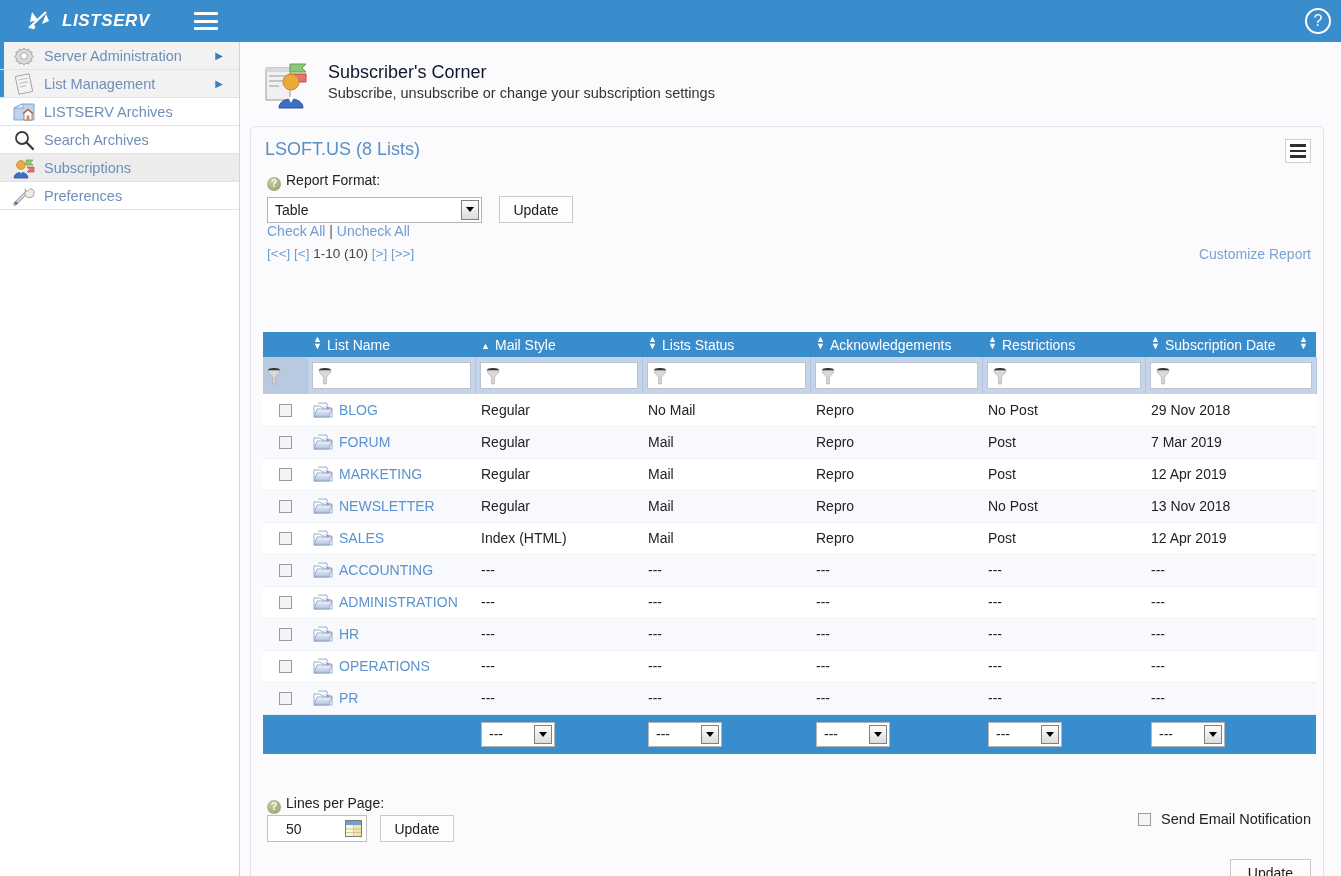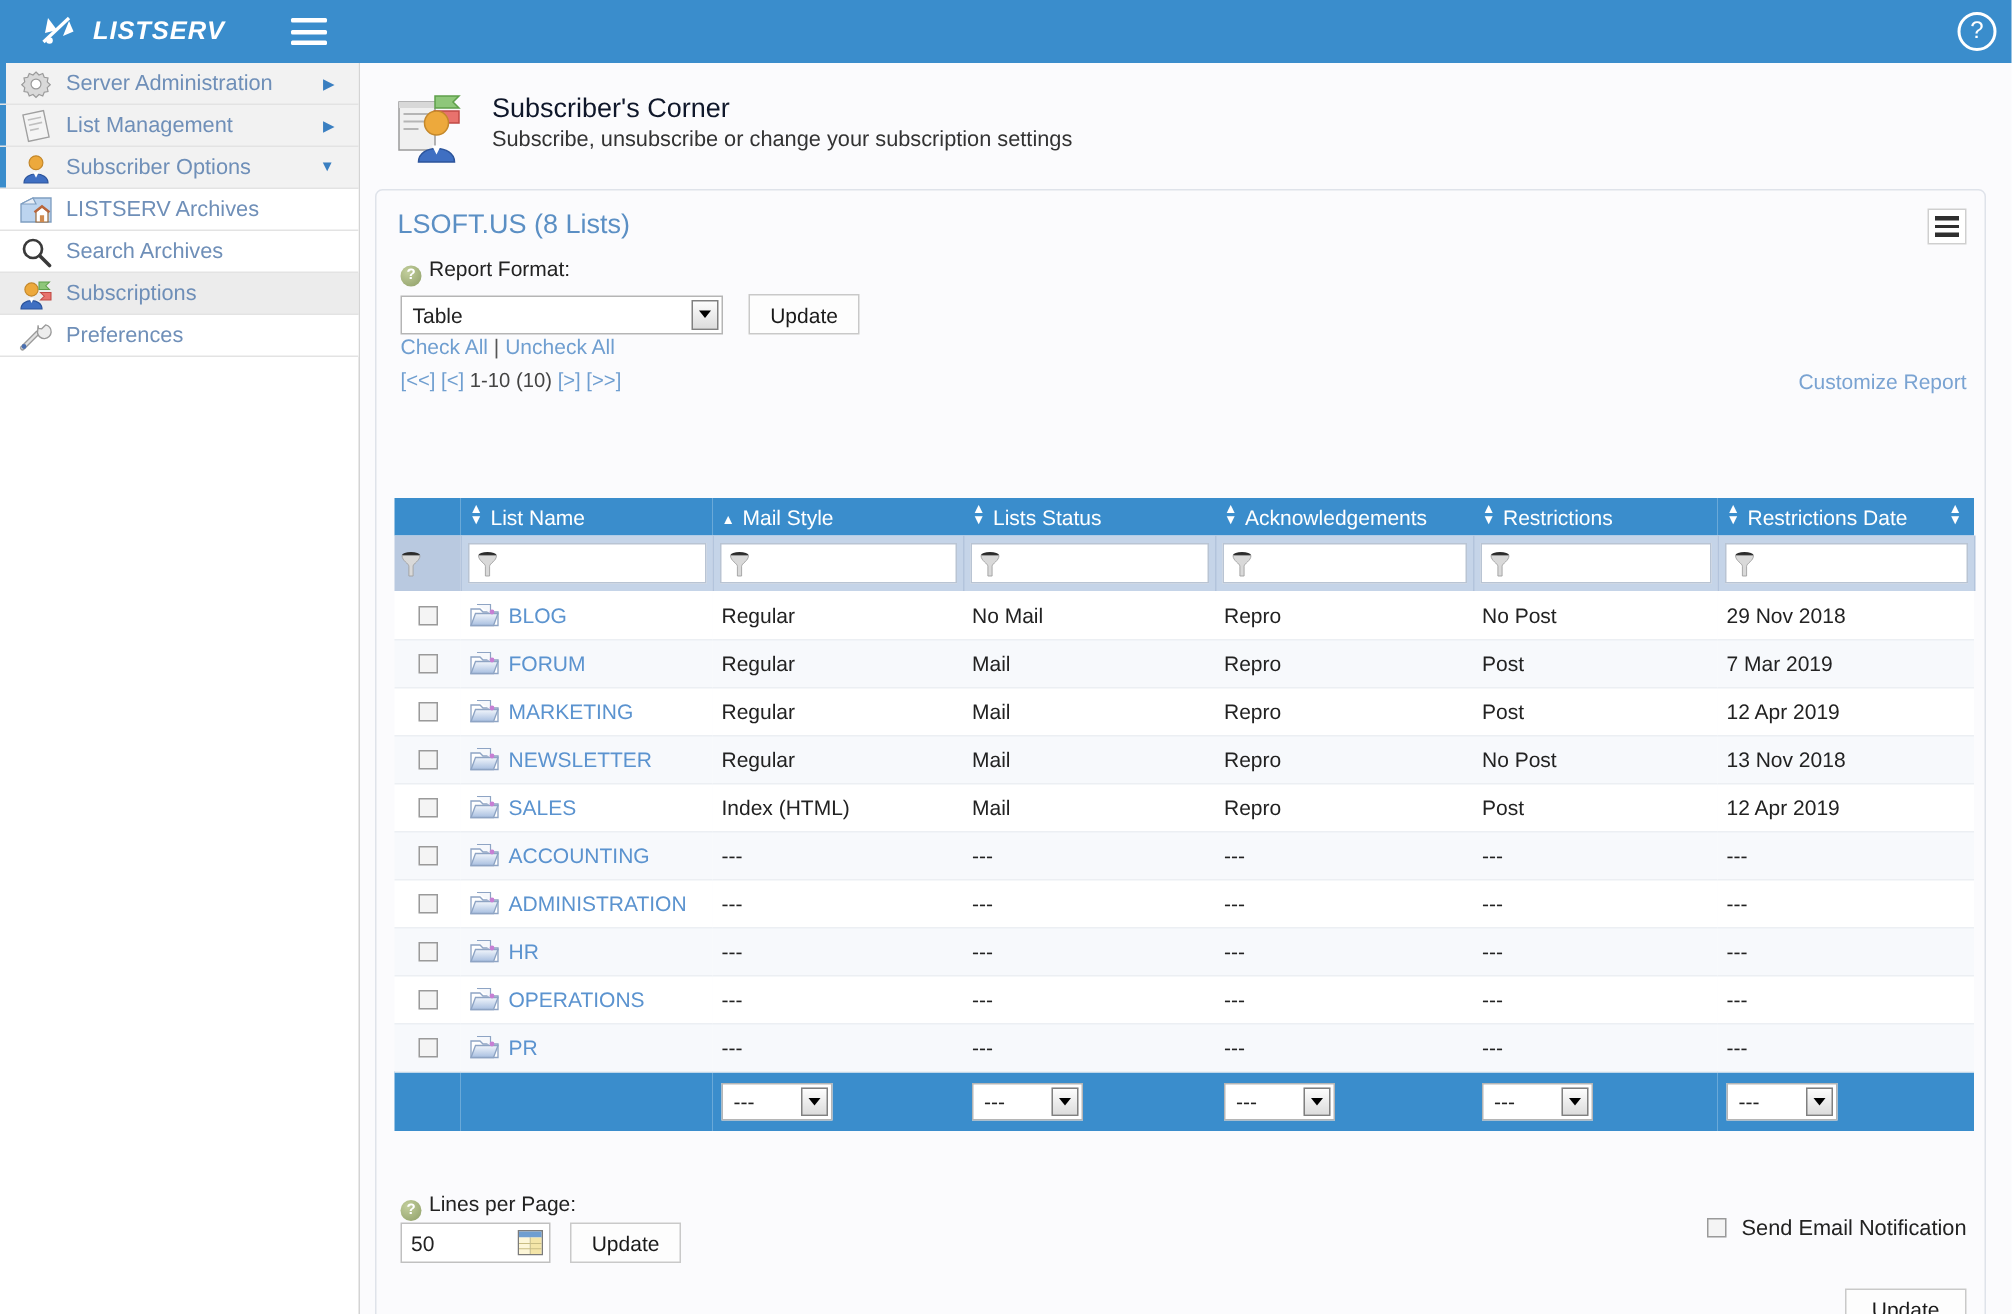--- a/index.html
+++ b/index.html
@@ -181,21 +181,21 @@
   tr.footer-row td {
     background: #3a8dcc; height: 40px; padding: 0 0 0 6px;
   }
 
   
   #lines-label { position: absolute; left: 16px; top: 667px; }
   #lines-row { position: absolute; left: 16px; top: 688px; }
   #lines-input-wrap {
     position: relative; display: inline-flex; align-items: center;
     width: 100px; height: 27px; background: #ffffff; border: 1px solid #c0c0c0;
-    font-size: 14px; padding-left: 6px; color: #222; vertical-align: middle;
+    font-size: 14px; padding-left: 18px; color: #222; vertical-align: middle;
   }
   #lines-grid-ico { position: absolute; right: 4px; top: 4px; width: 17px; height: 17px; }
   #notify-row { position: absolute; right: 12px; top: 684px; font-size: 14.5px; color: #222; }
   #bottom-update { position: absolute; right: 12px; top: 732px; }
 
   svg { display: block; }
 </style>
 </head>
 <body>
 
@@ -235,31 +235,20 @@
       <span class="nav-ico">
         <svg viewBox="0 0 26 22" width="26" height="22">
           <g transform="rotate(-12 13 11)">
             <rect x="6" y="2" width="14" height="18" fill="#f4f4f4" stroke="#a0a0a0" stroke-width="0.9"></rect>
             <path d="M8.5 6 h9 M8.5 9.5 h9 M8.5 13 h6" stroke="#c0c0c0" stroke-width="1.1"></path>
           </g>
         </svg>
       </span>
       <span class="nav-label">List Management</span>
       <span class="nav-caret">▶</span>
-    </div>
-    <div class="nav-item shaded">
-      <span class="nav-ico">
-        <svg viewBox="0 0 26 22" width="26" height="22">
-          <circle cx="13" cy="7.5" r="4.6" fill="#eda93c" stroke="#c4882b" stroke-width="0.8"></circle>
-          <path d="M5 21 C5 13 21 13 21 21 Z" fill="#3f6fc2" stroke="#2c549b" stroke-width="0.8"></path>
-          <path d="M11 13.5 L13 17.5 L15 13.5 Z" fill="#ffffff"></path>
-        </svg>
-      </span>
-      <span class="nav-label">Subscriber Options</span>
-      <span class="nav-caret">▼</span>
     </div>
     <div class="nav-item">
       <span class="nav-ico">
         <svg viewBox="0 0 26 22" width="26" height="22">
           <path d="M3 7 L11 3 L23 3 L23 19 L3 19 Z" fill="#bcd4ef" stroke="#7f9ec1" stroke-width="0.9"></path>
           <path d="M3 7 L11 3 L13 7 Z" fill="#e8eef7" stroke="#7f9ec1" stroke-width="0.8"></path>
           <path d="M13 19 L13 12 L17 9 L21 12 L21 19 Z" fill="#ffffff" stroke="#9b6a3a" stroke-width="0.8"></path>
           <path d="M12 12.5 L17 8.5 L22 12.5" fill="none" stroke="#b9663c" stroke-width="1.6"></path>
           <rect x="15.6" y="14.5" width="2.8" height="4.5" fill="#d08a4f"></rect>
         </svg>
@@ -369,21 +358,21 @@
           <col style="width:171px">
       </colgroup>
       <thead>
         <tr id="header-row">
             <th><span></span></th>
             <th><span class="sort-ico" style="line-height:7px;">▲<br>▼</span><span>List Name</span></th>
             <th><span class="sort-ico">▲</span><span>Mail Style</span></th>
             <th><span class="sort-ico" style="line-height:7px;">▲<br>▼</span><span>Lists Status</span></th>
             <th><span class="sort-ico" style="line-height:7px;">▲<br>▼</span><span>Acknowledgements</span></th>
             <th><span class="sort-ico" style="line-height:7px;">▲<br>▼</span><span>Restrictions</span></th>
-            <th><span class="sort-ico" style="line-height:7px;">▲<br>▼</span><span>Restrictions Date</span><span class="sort-ico" style="line-height:7px;float:right;margin-right:8px;">▲<br>▼</span></th>
+            <th><span class="sort-ico" style="line-height:7px;">▲<br>▼</span><span>Subscription Date</span><span class="sort-ico" style="line-height:7px;float:right;margin-right:8px;">▲<br>▼</span></th>
           </tr>
         <tr class="filter-row" id="filter-row">
             <td class="filter-cell-check"><span class="funnel-plain"><svg viewBox="0 0 14 18" width="14" height="18">
                   <ellipse cx="7" cy="3" rx="6" ry="2" fill="#2b2b2b"></ellipse>
                   <path d="M1 3.3 C1 7 5.6 8.6 5.6 10.5 L5.6 17 L8.4 17 L8.4 10.5 C8.4 8.6 13 7 13 3.3 Z" fill="#d9d9d9" stroke="#a0a0a0" stroke-width="0.6"></path>
                 </svg></span></td>
             <td>
               <span class="filter-box">
                 <span class="funnel">
                   <svg viewBox="0 0 14 18" width="14" height="18">

